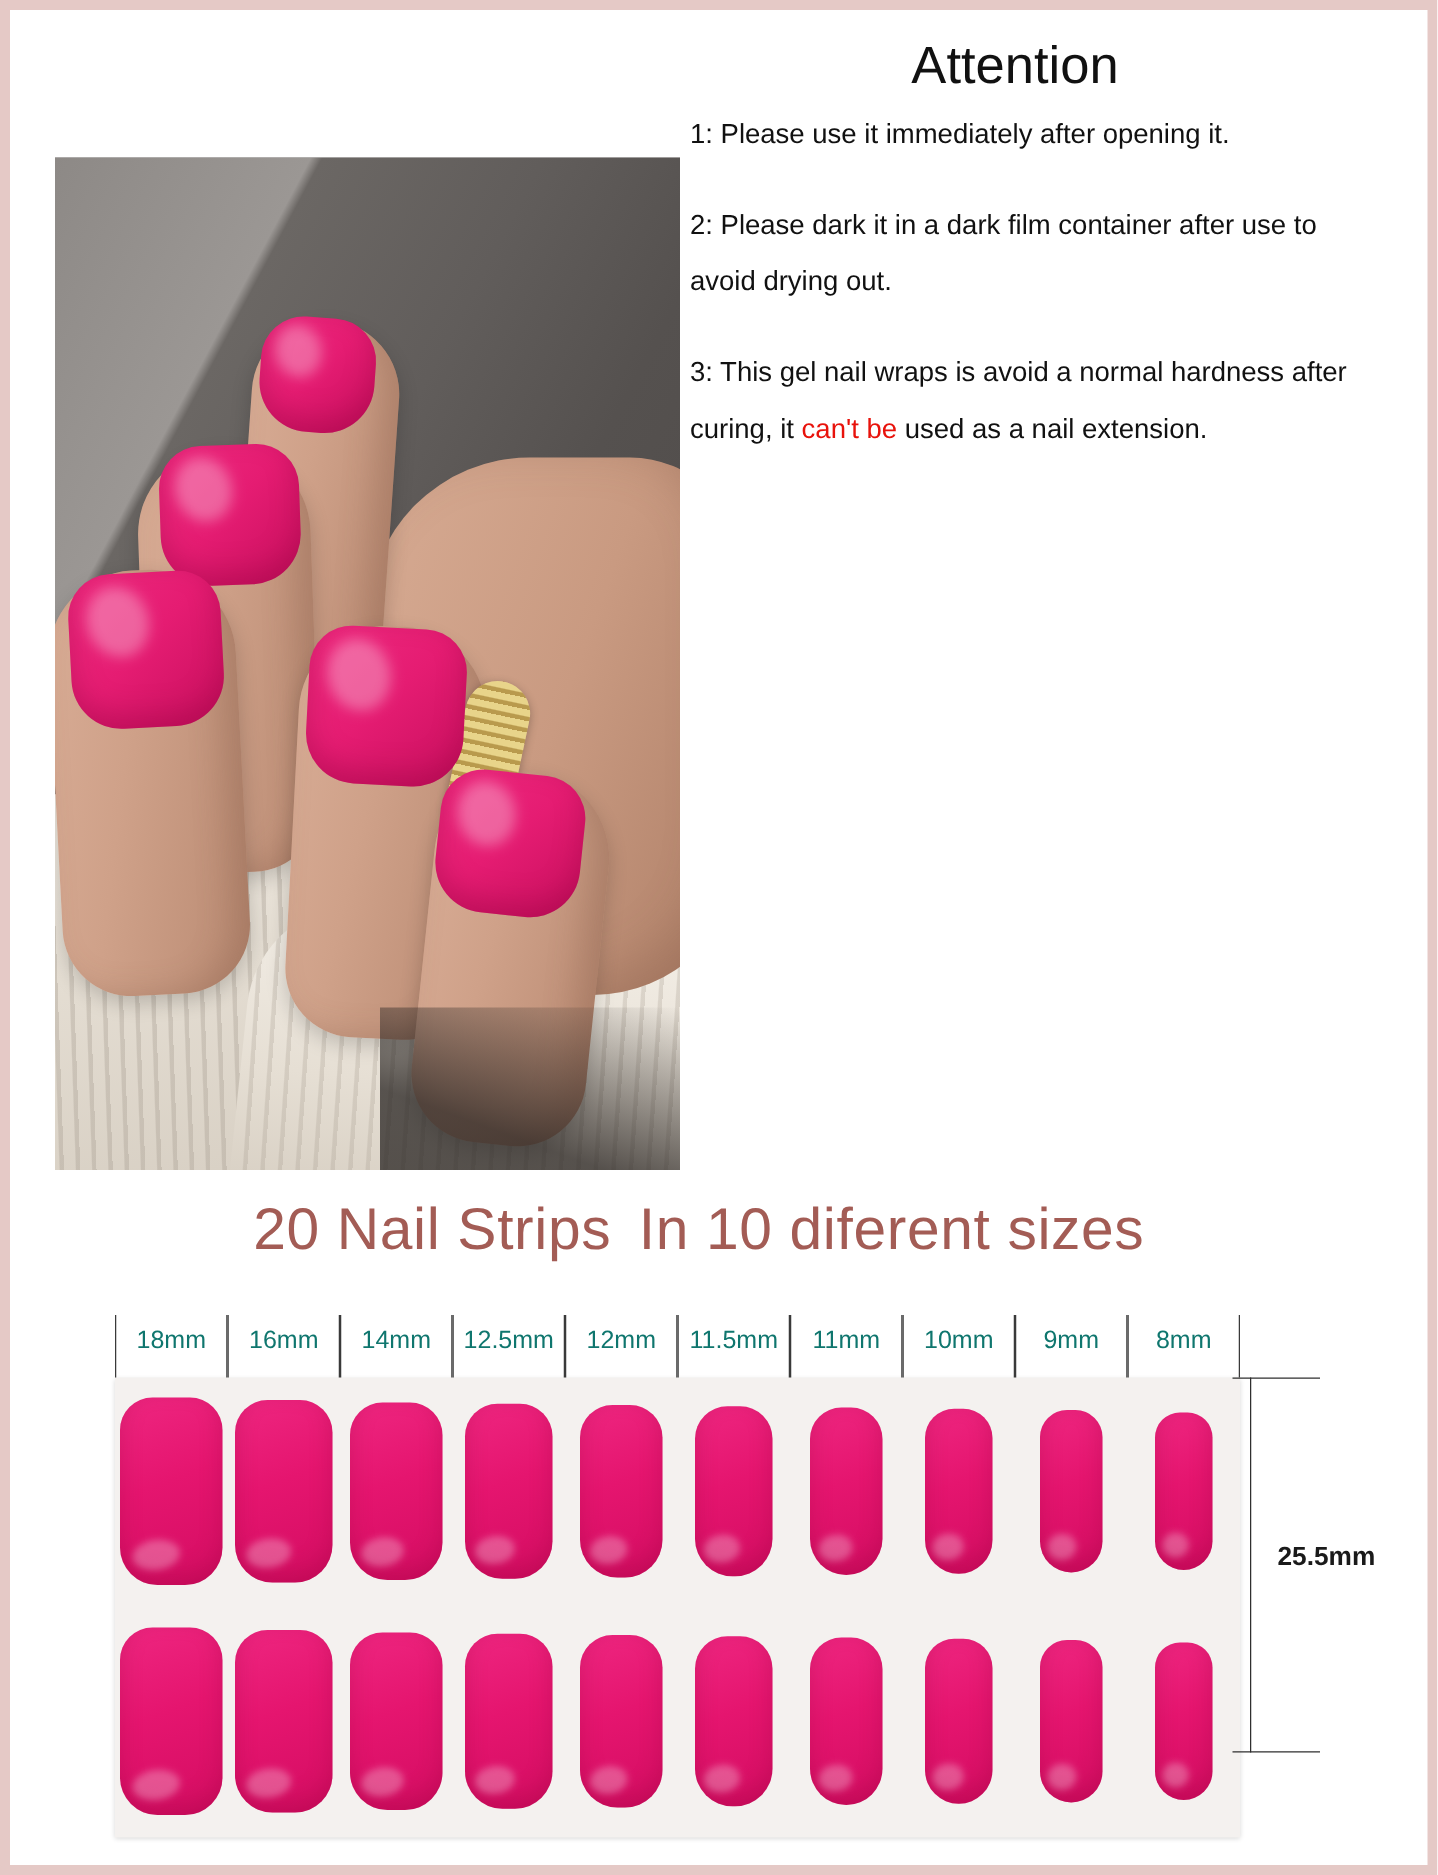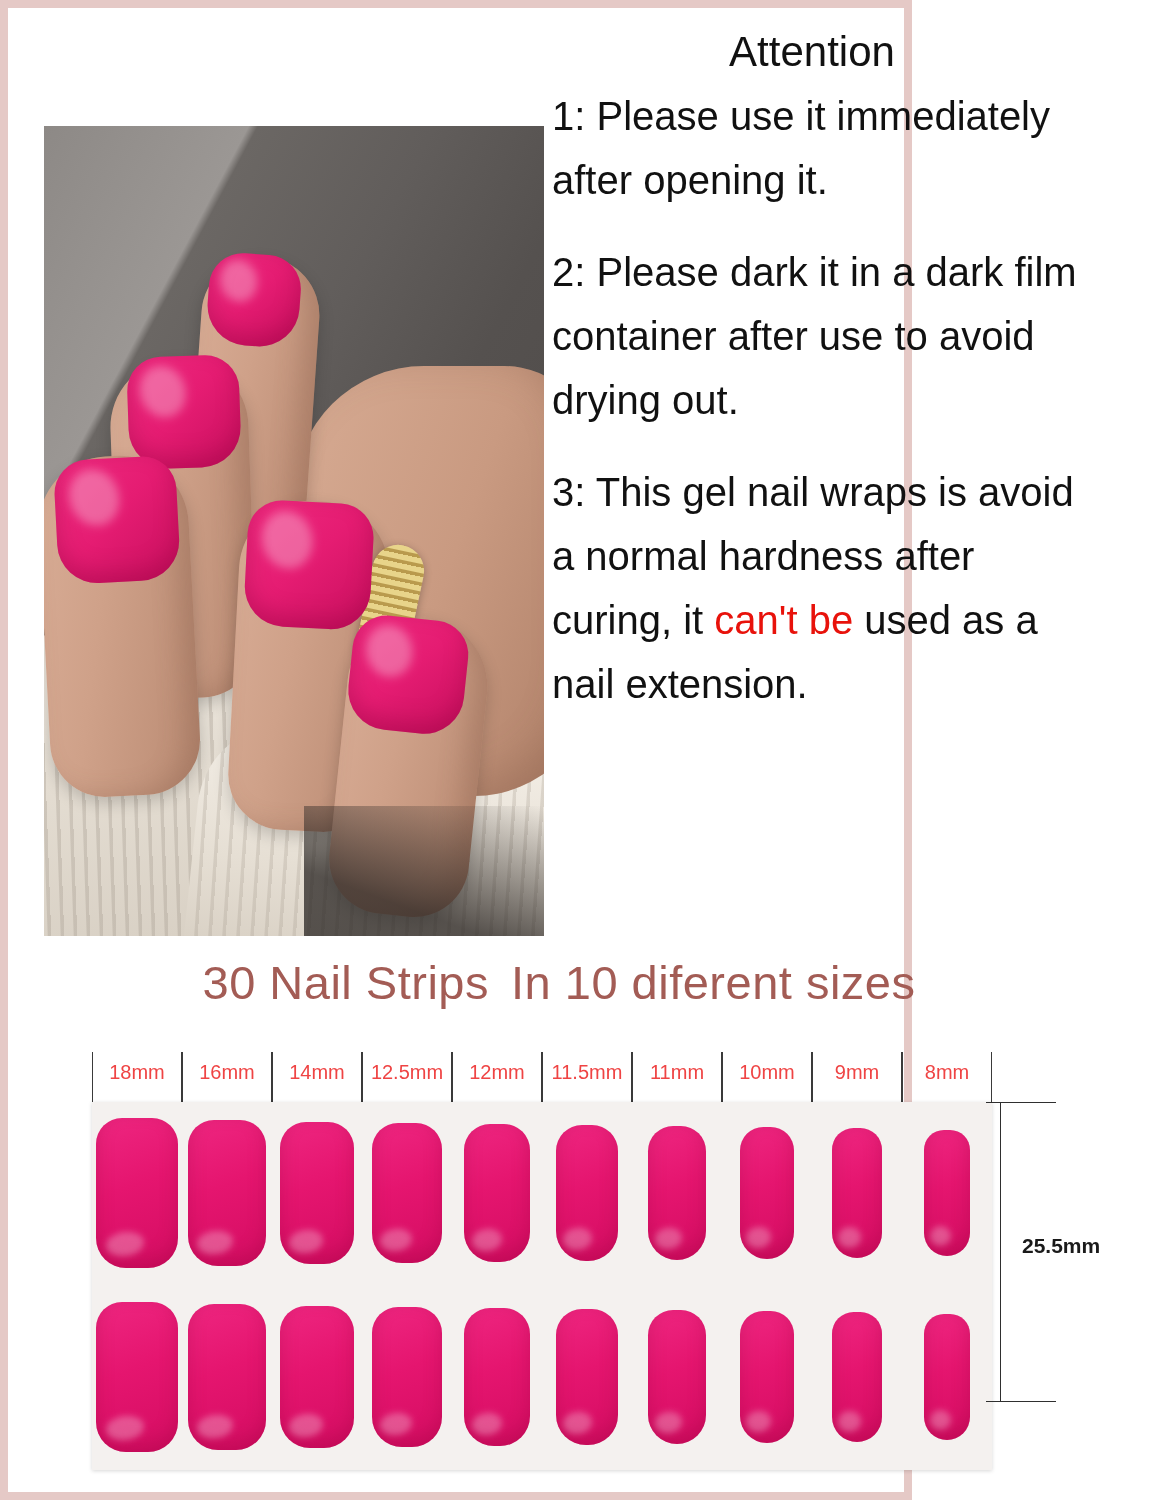--- a/index.html
+++ b/index.html
@@ -8,21 +8,21 @@
   }
   body {
     width: 1150px;
     height: 1500px;
     background: #ffffff;
     font-family: "Liberation Sans", sans-serif;
     overflow: hidden;
   }
   .page {
     position: relative;
-    width: 912px;
+    width: 1150px;
     height: 1500px;
     box-sizing: border-box;
     border: 8px solid #e5c9c6;
     background: #ffffff;
   }
   .inner {
     position: absolute;
     left: 24px;
     top: 18px;
     right: 24px;
@@ -183,22 +183,22 @@
     text-align: center;
     font-size: 42px;
     line-height: 52px;
     color: #111;
   }
   .attention-body {
     position: absolute;
     left: 520px;
     top: 58px;
     width: 534px;
-    font-size: 40px;
-    line-height: 64px;
+    font-size: 22px;
+    line-height: 45px;
     color: #111;
   }
   .attention-body p {
     margin: 0 0 28px 0;
   }
   .attention-body p:last-child { margin-bottom: 0; }
   .hl { color: #e8120b; }
 
   
   .headline {
@@ -230,21 +230,21 @@
     height: 52px;
     display: flex;
   }
   .size-cell {
     flex: 1 1 0;
     position: relative;
     display: flex;
     align-items: center;
     justify-content: center;
     font-size: 20px;
-    color: #ef4444;
+    color: #0f766e;
   }
   .size-cell::before,
   .size-cell::after {
     content: "";
     position: absolute;
     top: 6px;
     bottom: -8px;
     width: 1px;
     background: #3a3a3a;
   }
@@ -355,21 +355,21 @@
       <div class="attention-title">Attention</div>
 
       <div class="attention-body">
         <p>1: Please use it immediately after opening it.</p>
         <p>2: Please dark it in a dark film container after use to avoid drying out.</p>
         <p><span>3: This gel nail wraps is avoid a normal hardness after curing, it </span><span class="hl">can't be</span><span> used as a nail extension.</span></p>
       </div>
     </div>
 
     <div class="headline">
-      <span>30 Nail Strips</span><span class="sp"></span><span>In 10 diferent sizes</span>
+      <span>20 Nail Strips</span><span class="sp"></span><span>In 10 diferent sizes</span>
     </div>
 
     <div class="sheet-area">
       <div class="size-row">
         <div class="size-cell">18mm</div>
         <div class="size-cell">16mm</div>
         <div class="size-cell">14mm</div>
         <div class="size-cell">12.5mm</div>
         <div class="size-cell">12mm</div>
         <div class="size-cell">11.5mm</div>

